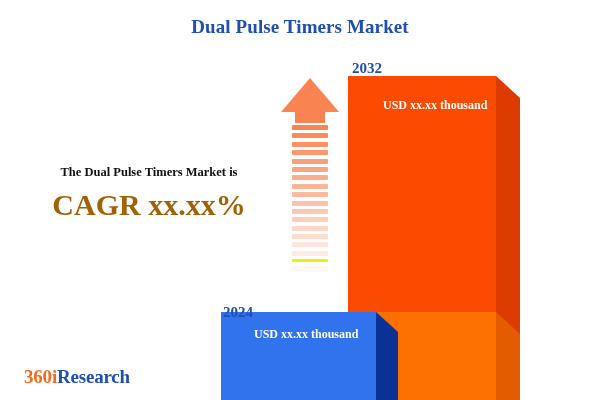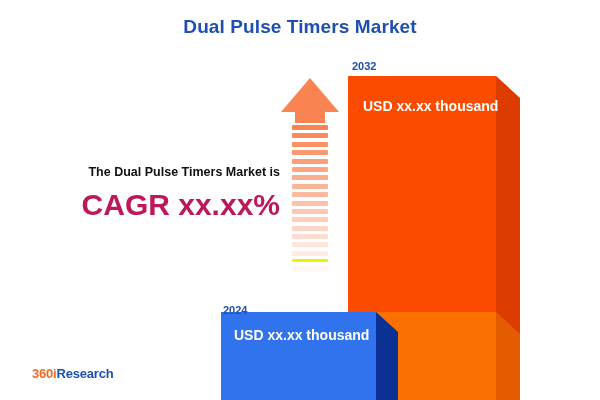--- a/index.html
+++ b/index.html
@@ -12,20 +12,21 @@
     background: #ffffff;
     font-family: "Liberation Sans", sans-serif;
     overflow: hidden;
   }
   #infographic {
     position: relative;
     width: 600px;
     height: 400px;
     background: #ffffff;
     overflow: hidden;
+    font-family: Liberation Serif, serif;
   }
 
   
   .title {
     position: absolute;
     left: 0;
     top: 16px;
     width: 600px;
     text-align: center;
     font-size: 19px;
@@ -33,44 +34,44 @@
     color: #1F4FAF;
     letter-spacing: 0.1px;
   }
 
   
   .cagr-block {
     position: absolute;
     left: 18px;
     top: 163px;
     width: 262px;
-    text-align: right;
+    text-align: center;
   }
   .cagr-line1, .cagr-line2 {
     font-size: 12.5px;
     font-weight: bold;
     color: #111111;
     line-height: 18px;
     white-space: nowrap;
   }
   .cagr-value {
     margin-top: 7px;
     font-size: 30px;
     font-weight: bold;
-    color: #be185d;
+    color: #a16207;
     line-height: 34px;
     white-space: nowrap;
   }
 
   
   .logo {
     position: absolute;
-    left: 32px;
+    left: 24px;
     top: 366px;
-    font-size: 13px;
+    font-size: 19px;
     font-weight: bold;
     letter-spacing: -0.2px;
     white-space: nowrap;
   }
   .logo .logo-orange { color: #F26A21; }
   .logo .logo-blue   { color: #1F4FAF; }
 
   
   .arrow {
     position: absolute;
@@ -111,21 +112,21 @@
     border-radius: 1px;
   }
   .arrow-stripe.highlight {
     background: #F2F000 !important;
     height: 3px;
   }
 
   
   .bar-label {
     position: absolute;
-    font-size: 11px;
+    font-size: 15px;
     font-weight: bold;
     color: #1F4FAF;
   }
   .bar-label.y2032 { left: 352px; top: 60px; }
   .bar-label.y2024 { left: 223px; top: 304px; }
 
   
   .bar2032-front {
     position: absolute;
     left: 348px;
@@ -177,24 +178,25 @@
     left: 376px;
     top: 312px;
     width: 22px;
     height: 88px;
     background: #0A3193;
     clip-path: polygon(0 0, 100% 20px, 100% 100%, 0 100%);
   }
 
   .bar-value {
     position: absolute;
-    font-size: 14px;
+    font-size: 12px;
     font-weight: bold;
     color: #ffffff;
     white-space: nowrap;
+    margin-left: 20px;
   }
   .bar-value.v2032 { left: 363px; top: 98px; }
   .bar-value.v2024 { left: 234px; top: 327px; }
 </style>
 </head>
 <body>
 
 <div id="infographic">
 
   <div class="title">Dual Pulse Timers Market</div>

